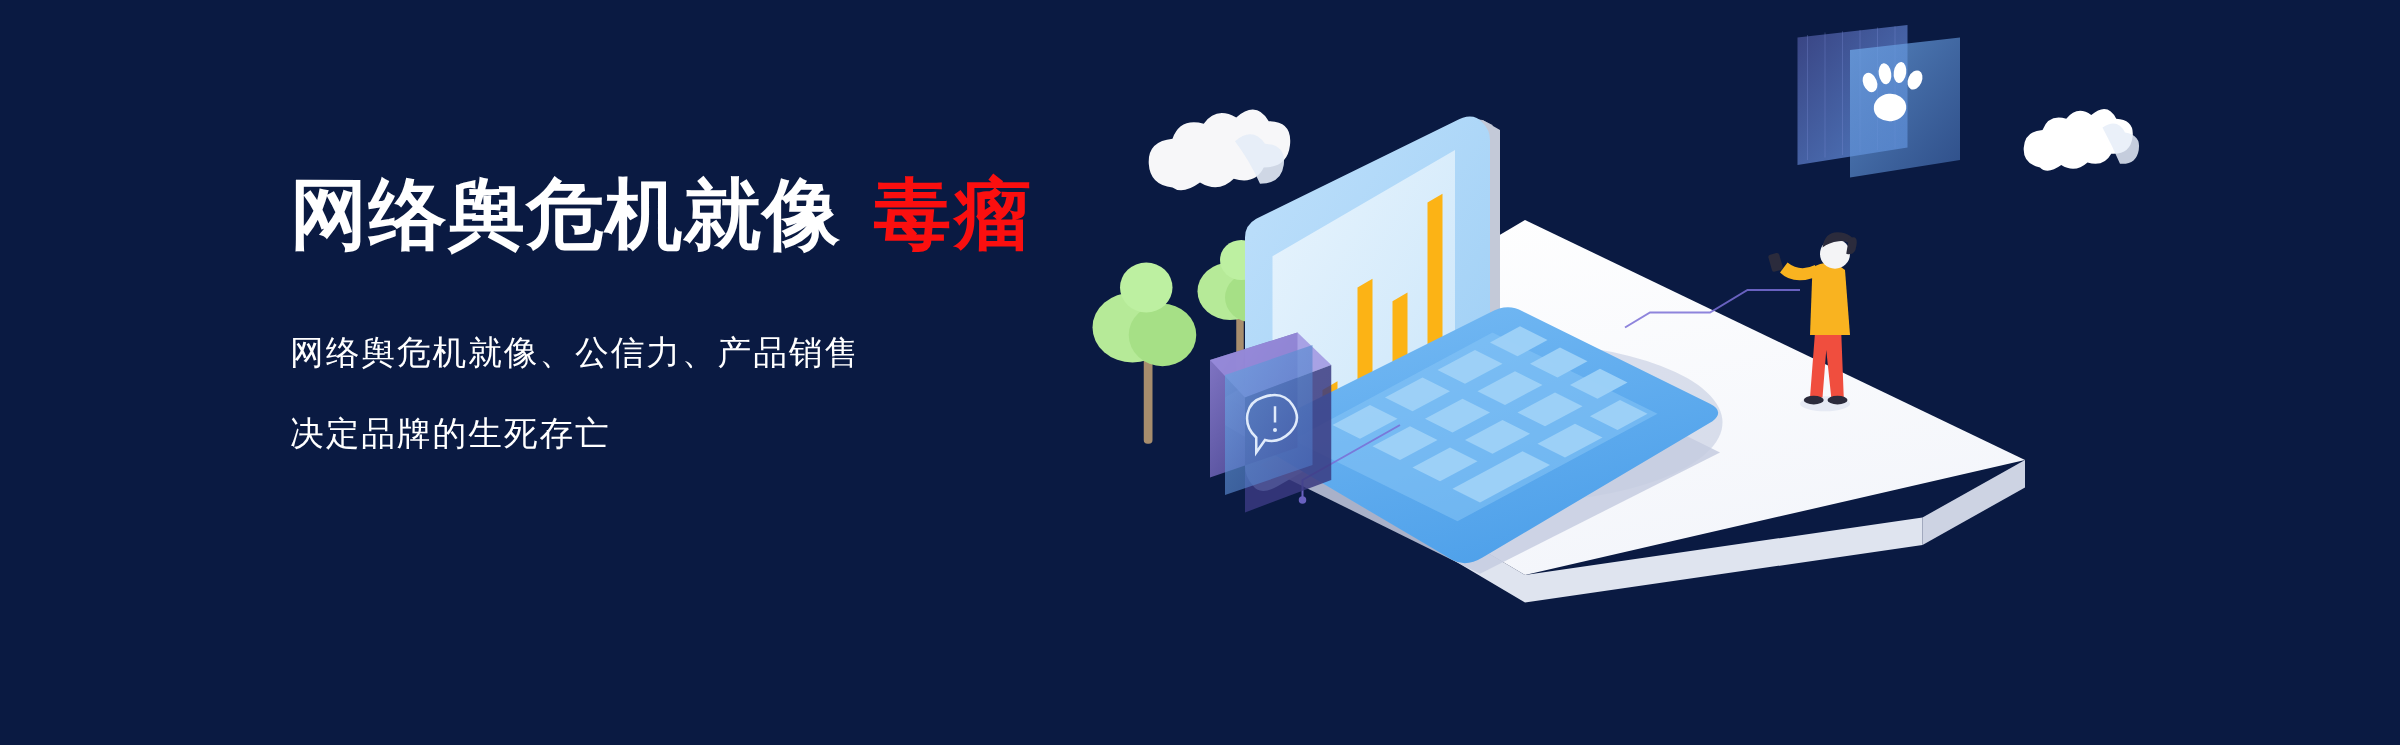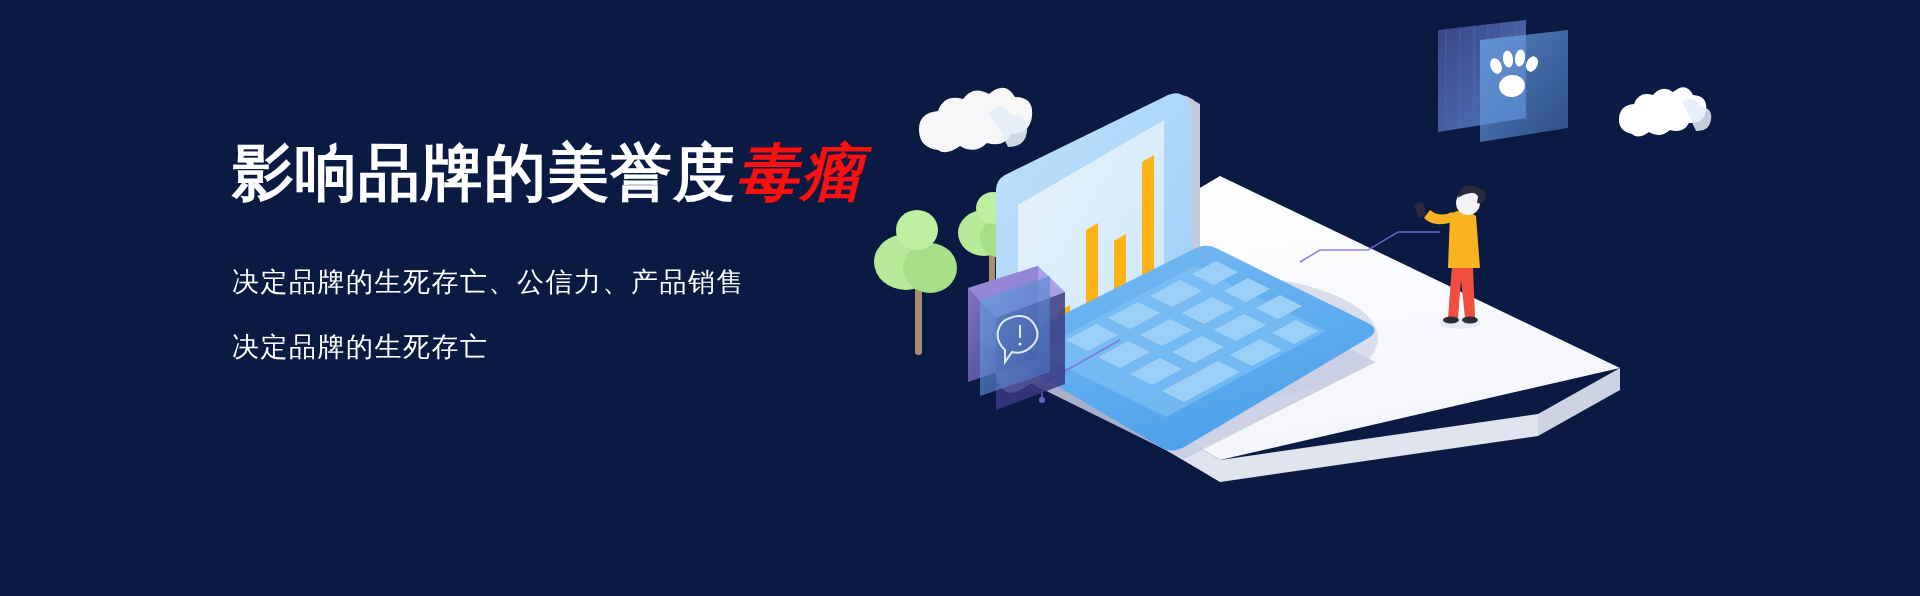--- a/index.html
+++ b/index.html
@@ -27,21 +27,21 @@
   #headline {
     font-size:62px;
     line-height:1.05;
     font-weight:bold;
     white-space:nowrap;
     letter-spacing:1px;
   }
   #headline .hl-white { color:#ffffff; }
   #headline .hl-red {
     color:#fb0f0f;
-    font-style:italic;
+    margin-left:26px;
     letter-spacing:2px;
   }
   #sub {
     margin-top:64px;
     color:#ffffff;
   }
   .sub-line {
     font-size:27px;
     line-height:1.0;
     letter-spacing:1.5px;
@@ -61,25 +61,25 @@
   #art svg { display:block; }
 </style>
 </head>
 <body>
 
 <div id="banner">
 
   <div id="copy">
 
     <div id="headline">
-      <span class="hl-white">影响品牌的美誉度</span><span class="hl-red">毒瘤</span>
+      <span class="hl-white">网络舆危机就像</span><span class="hl-red">毒瘤</span>
     </div>
 
     <div id="sub">
-      <div class="sub-line">决定品牌的生死存亡、公信力、产品销售</div>
+      <div class="sub-line">网络舆危机就像、公信力、产品销售</div>
       <div class="sub-line">决定品牌的生死存亡</div>
     </div>
 
   </div>
 
   <div id="art">
     <svg width="1100" height="596" viewBox="0 0 1100 596" xmlns="http://www.w3.org/2000/svg">
 
       <defs>
         <linearGradient id="gScreen" x1="0" y1="0" x2="1" y2="1">

